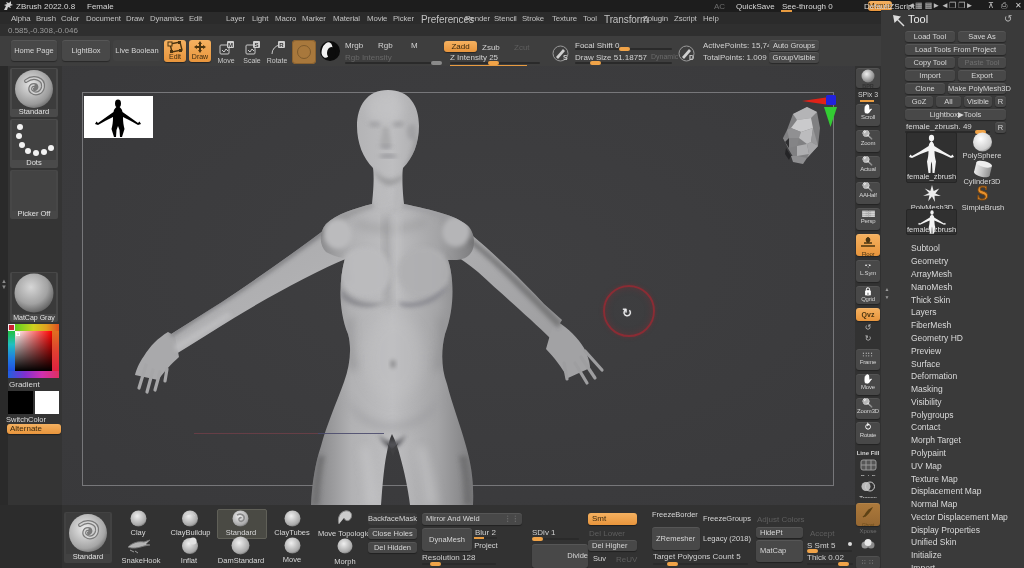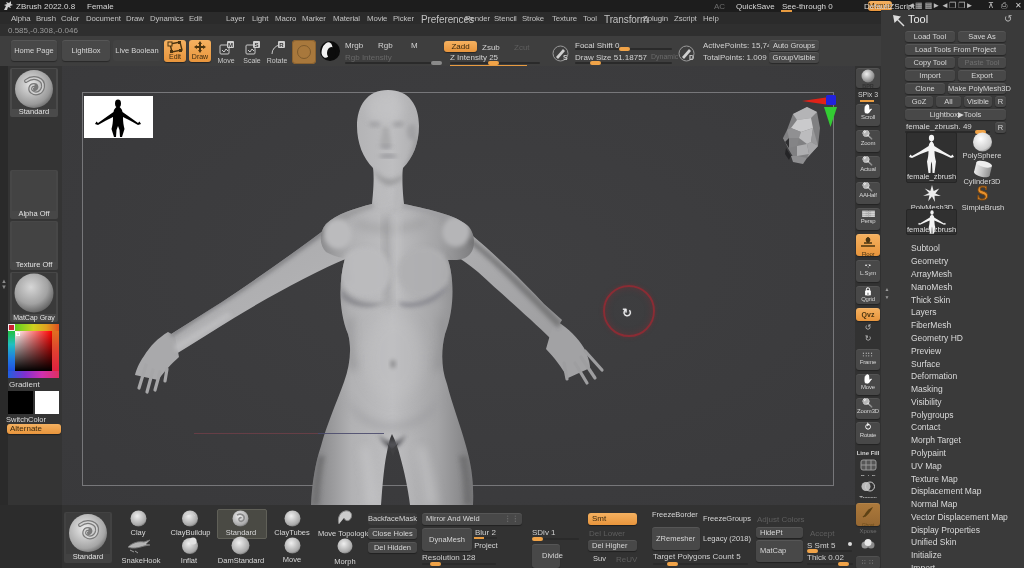--- a/index.html
+++ b/index.html
@@ -311,30 +311,41 @@
           </radialGradient>
         </defs>
       <rect width="44" height="40" fill="#3c3c3c"></rect>
       <circle cx="22" cy="20" r="19" fill="url(#sb1)"></circle>
       <path d="M14 12 C22 6 32 10 31 18 C30 24 24 26 20 23 C17 21 18 16 22 16 C25 16 25 19 23 20" fill="none" stroke="#777" stroke-width="4" stroke-linecap="round"></path>
       <path d="M14 12 C22 6 32 10 31 18 C30 24 24 26 20 23 C17 21 18 16 22 16" fill="none" stroke="#cfcfcf" stroke-width="1.6" stroke-linecap="round"></path>
     </svg>
     <div style="position:absolute;bottom:1px;width:100%;text-align:center;font-size:7.5px;color:#e2e2e2">Standard</div>
   </div>
 
+  <div class="a" style="left:10px;top:53px;width:48px;height:49px;background:#4a4a4a;border-radius:2px">
+    <svg width="44" height="40" viewBox="0 0 44 40" style="margin:1px 2px 0">
+      <rect width="44" height="40" fill="#414141"></rect>
+      <g fill="#f2f2f2">
+          <circle cx="8" cy="7" r="3"></circle>
+          <circle cx="7" cy="16" r="3"></circle>
+          <circle cx="10" cy="25" r="3"></circle>
+          <circle cx="16" cy="31" r="3"></circle>
+          <circle cx="24" cy="33" r="3"></circle>
+          <circle cx="32" cy="32" r="3"></circle>
+          <circle cx="39" cy="28" r="3"></circle>
+        </g>
+    </svg>
+    <div style="position:absolute;bottom:1px;width:100%;text-align:center;font-size:7.5px;color:#e2e2e2">Dots</div>
+  </div>
 
   <div class="a" style="left:10px;top:104px;width:48px;height:49px;background:#474747;border-radius:2px">
     <div class="a" style="left:2px;top:1px;width:44px;height:40px;background:#434343"></div>
-    <div style="position:absolute;bottom:1px;width:100%;text-align:center;font-size:7.5px;color:#e2e2e2">Alpha Off</div>
-  </div>
-
-  <div class="a" style="left:10px;top:155px;width:48px;height:49px;background:#474747;border-radius:2px">
-    <div class="a" style="left:2px;top:1px;width:44px;height:40px;background:#434343"></div>
-    <div style="position:absolute;bottom:1px;width:100%;text-align:center;font-size:7.5px;color:#e2e2e2">Texture Off</div>
-  </div>
+    <div style="position:absolute;bottom:1px;width:100%;text-align:center;font-size:7.5px;color:#e2e2e2">Picker Off</div>
+  </div>
+
 
   <div class="a" style="left:10px;top:206px;width:48px;height:50px;background:#474747;border-radius:2px">
     <svg width="44" height="41" viewBox="0 0 44 41" style="margin:1px 2px 0">
       <defs>
           <radialGradient id="mc1" cx=".42" cy=".35" r=".72">
             <stop offset="0" stop-color="#d6d6d6"></stop>
             <stop offset=".6" stop-color="#a2a2a2"></stop>
             <stop offset="1" stop-color="#545454"></stop>
           </radialGradient>
         </defs>
@@ -654,21 +665,21 @@
   <div class="a" style="left:422px;top:32px;width:13px;height:2px;background:#2a2a2a"></div>
   <div class="btn" style="left:412px;top:35px;width:24px;height:11px;line-height:11px;background:none;box-shadow:none">Project</div>
   <span class="lbl" style="left:360px;top:48px;color:#d0d0d0">Resolution 128</span>
   <div class="slider" style="left:360px;top:58px;width:74px">
       <div class="knob" style="left:8px"></div>
     </div>
   <span class="lbl" style="left:470px;top:23px;color:#d0d0d0">SDiv 1</span>
   <div class="slider" style="left:470px;top:33px;width:47px">
       <div class="knob" style="left:0px"></div>
     </div>
-  <div class="btn" style="left:470px;top:39px;width:28px;height:24px;line-height:24px;text-align:center;padding-left:10px">Divide</div>
+  <div class="btn" style="left:470px;top:39px;width:56px;height:24px;line-height:24px;text-align:right;padding-left:22px">Divide</div>
   <div class="obtn" style="left:526px;top:8px;width:49px;height:12px;line-height:12px;text-align:left;padding-left:4px">Smt</div>
   <span class="lbl" style="left:527px;top:24px;color:#5e5e5e">Del Lower</span>
   <div class="btn" style="left:526px;top:35px;width:49px;height:11px;line-height:11px;text-align:left;padding-left:4px">Del Higher</div>
   <div class="btn" style="left:526px;top:48px;width:23px;height:12px;line-height:12px;background:none;box-shadow:none">Suv</div>
   <span class="lbl" style="left:554px;top:50px;color:#5e5e5e">ReUV</span>
   <div class="btn" style="left:590px;top:4px;width:44px;height:12px;line-height:12px;background:none;box-shadow:none">FreezeBorder</div>
   <div class="btn" style="left:641px;top:8px;width:46px;height:12px;line-height:12px;background:none;box-shadow:none">FreezeGroups</div>
   <span class="lbl" style="left:695px;top:10px;color:#5e5e5e">Adjust Colors</span>
   <div class="btn" style="left:590px;top:22px;width:48px;height:23px;line-height:23px;text-align:left;padding-left:4px">ZRemesher</div>
   <div class="btn" style="left:641px;top:22px;width:46px;height:23px;line-height:23px;background:none;box-shadow:none">Legacy (2018)</div>

